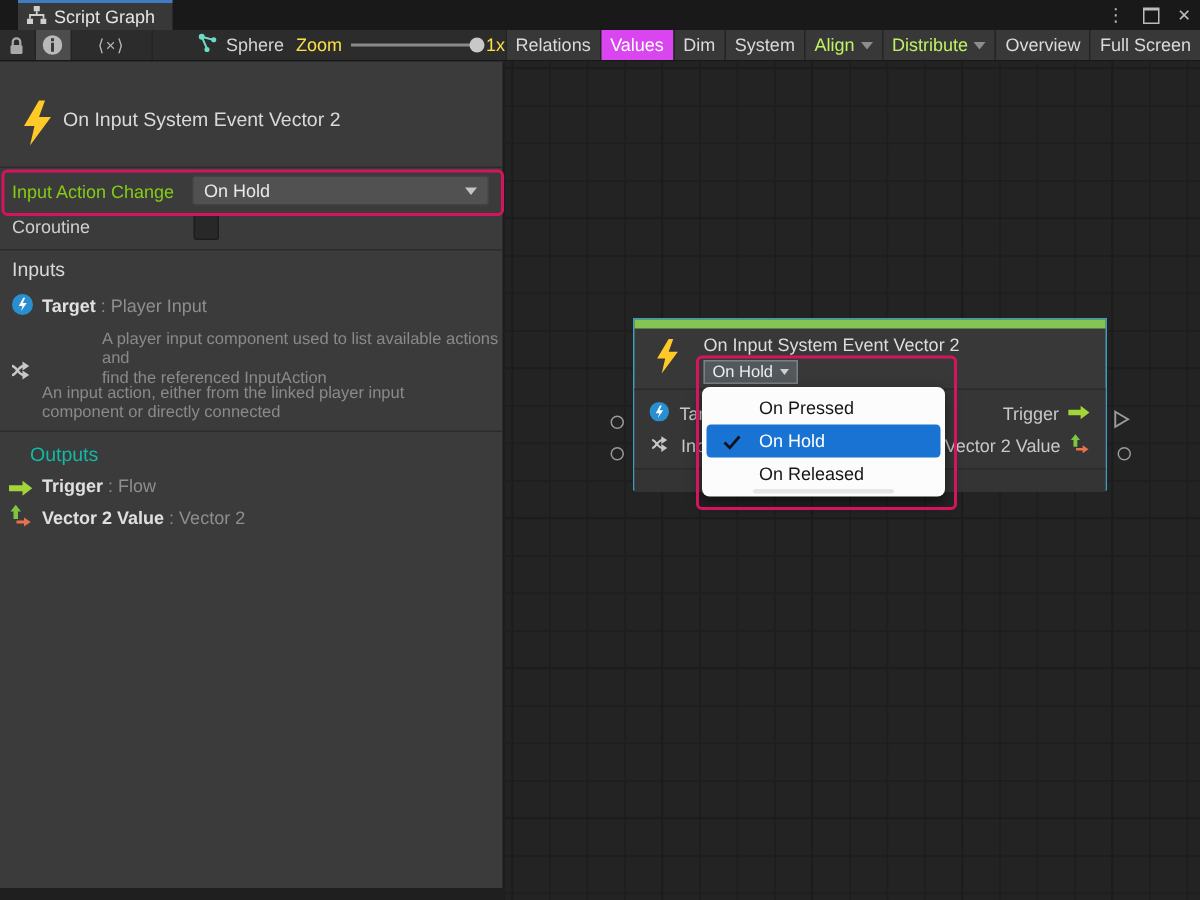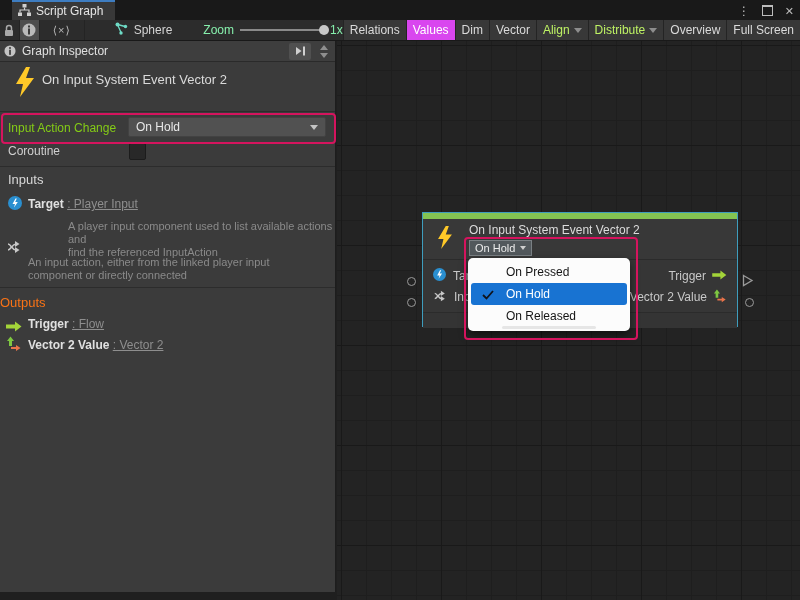--- a/index.html
+++ b/index.html
@@ -26,21 +26,21 @@
     position:absolute;left:0;top:20px;width:800px;height:21px;background:#2c2c2c;
     border-bottom:1px solid #191919;box-sizing:border-box;
     display:flex;align-items:stretch;font-size:12px;color:#d4d4d4;
   }
   .tcell{display:flex;align-items:center;justify-content:center;border-right:1px solid #242424;}
   .tcell.lock{width:26px;}
   .tcell.info{width:26px;background:#4d4d4d;}
   .tcell.code{width:60px;color:#b8b8b8;font-size:11px;letter-spacing:1px;}
   .code-icon::before{content:"\27E8\00D7\27E9";}
   .sphere-group{display:flex;align-items:center;gap:6px;margin-left:30px;}
-  .zoom-group{display:flex;align-items:center;gap:6px;margin-left:31px;color:#86efac;justify-content:space-between;}
+  .zoom-group{display:flex;align-items:center;gap:6px;margin-left:8px;color:#fde047;justify-content:space-between;}
   .zoom-track{width:84px;height:2px;background:#8a8a8a;position:relative;}
   .zoom-handle{position:absolute;right:-5px;top:-4px;width:10px;height:10px;border-radius:50%;background:#c8c8c8;}
   .rgroup{margin-left:auto;display:flex;align-items:stretch;}
   .rbtn{
     display:flex;align-items:center;gap:4px;padding:0 6px;background:#383838;
     border-left:1px solid #242424;white-space:nowrap;color:#dadada;
   }
   .rbtn.active{background:#d946ef;color:#fff;}
   .rbtn.disabled{color:#bef264;}
   .caret-down{width:0;height:0;border-left:4px solid transparent;border-right:4px solid transparent;border-top:5px solid #8d8d8d;display:inline-block;}
@@ -68,30 +68,30 @@
     background:#515151;border:1px solid #424242;border-radius:2px;
     display:flex;align-items:center;padding:0 7px;font-size:12px;color:#e8e8e8;
   }
   .dropdown .caret-down{margin-left:auto;border-top-color:#c4c4c4;}
   .coroutine-row{position:absolute;left:0;top:100px;width:100%;height:22px;}
   .coroutine-label{position:absolute;left:8px;top:3px;font-size:12px;color:#cfcfcf;}
   .checkbox{position:absolute;left:129px;top:2px;width:15px;height:15px;background:#282828;border:1px solid #1c1c1c;border-radius:2px;}
   .sep2{position:absolute;left:0;top:125px;width:100%;height:1px;background:#2c2c2c;}
   .sec-inputs{position:absolute;left:8px;top:131px;font-size:13px;color:#d8d8d8;}
   .port-name{font-weight:bold;color:#e0e0e0;}
-  .port-type{color:#8e8e8e;text-decoration:underline;}
+  .port-type{color:#8e8e8e;}
   .desc{font-size:11px;line-height:13px;color:#8a8a8a;}
   .row-target{position:absolute;left:28px;top:156px;font-size:12px;}
   .icon-target{position:absolute;left:8px;top:155px;}
   .desc-target{position:absolute;left:28px;top:179px;margin-left:40px;}
   .row-action{position:absolute;left:28px;top:200px;font-size:12px;}
   .icon-action{position:absolute;left:6px;top:198px;}
   .desc-action{position:absolute;left:28px;top:215px;}
   .sep3{position:absolute;left:0;top:246px;width:100%;height:1px;background:#2c2c2c;}
-  .sec-outputs{position:absolute;left:0;top:254px;font-size:13px;color:#f97316;}
+  .sec-outputs{position:absolute;left:20px;top:254px;font-size:13px;color:#14b8a6;}
   .row-trigger{position:absolute;left:28px;top:276px;font-size:12px;}
   .icon-trigger{position:absolute;left:6px;top:277px;}
   .row-vector{position:absolute;left:28px;top:297px;font-size:12px;}
   .icon-vector{position:absolute;left:6px;top:295px;}
   
   .canvas{
     position:absolute;left:337px;top:41px;width:463px;height:559px;
     background-color:#232323;
     background-image:
       linear-gradient(#191919 1px, transparent 1px),
@@ -209,21 +209,21 @@
     <div class="rbtn">
         <span>Relations</span>
       </div>
     <div class="rbtn active">
         <span>Values</span>
       </div>
     <div class="rbtn">
         <span>Dim</span>
       </div>
     <div class="rbtn">
-        <span>Vector</span>
+        <span>System</span>
       </div>
     <div class="rbtn disabled">
       <span>Align</span>
         <span class="caret-down"></span>
     </div>
     <div class="rbtn disabled">
       <span>Distribute</span>
         <span class="caret-down"></span>
     </div>
     <div class="rbtn">
@@ -231,38 +231,20 @@
       </div>
     <div class="rbtn">
         <span>Full Screen</span>
       </div>
   </div>
 </div>
 
 <div class="canvas"></div>
 
 <div class="panel">
-  <div class="p-header">
-    <svg width="12" height="12" viewBox="0 0 14 14">
-      <circle cx="7" cy="7" r="6.5" fill="#c4c4c4"></circle>
-      <rect x="6" y="2.5" width="2" height="2" fill="#3a3a3a"></rect>
-      <rect x="6" y="5.5" width="2" height="6" fill="#3a3a3a"></rect>
-    </svg>
-    <span>Graph Inspector</span>
-    <span class="dock-btn">
-      <svg width="11" height="10" viewBox="0 0 11 10">
-        <path d="M1 1 L6.5 5 L1 9 Z" fill="#d0d0d0"></path>
-        <rect x="8" y="0.5" width="2" height="9" fill="#d0d0d0"></rect>
-      </svg>
-    </span>
-    <span class="spinner">
-      <span class="tri-up"></span>
-      <span class="tri-dn"></span>
-    </span>
-  </div>
 
   <span class="p-bolt">
     <svg width="26" height="32" viewBox="0 0 26 32">
       <path d="M14 1 L4 18 L11 18 L8 31 L22 12 L14 12 L18 1 Z" fill="#ffc928"></path>
     </svg>
   </span>
   <span class="p-title">On Input System Event Vector 2</span>
   <div class="p-title-sep"></div>
 
   <div class="field-row">

